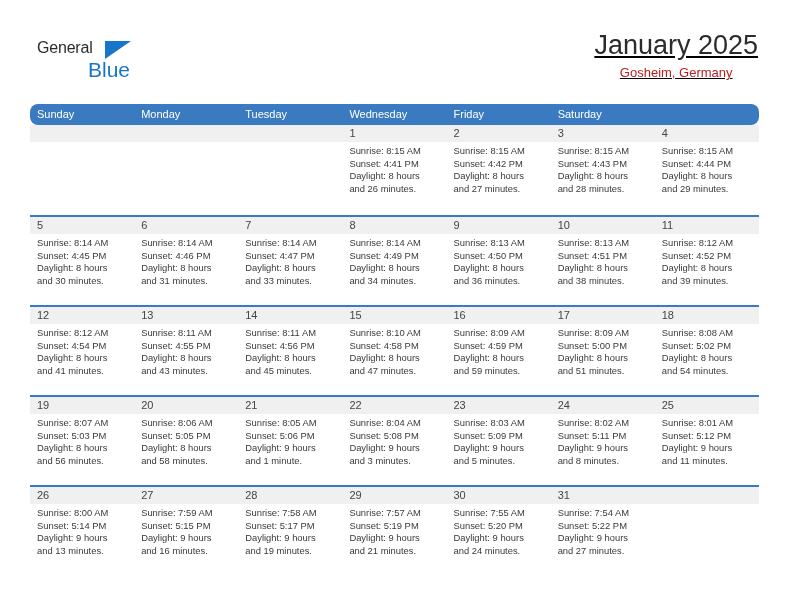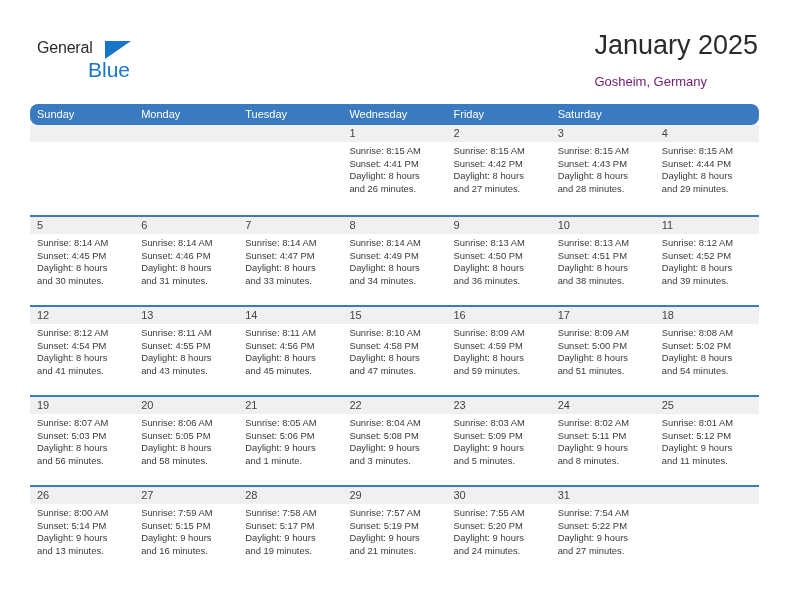--- a/index.html
+++ b/index.html
@@ -54,35 +54,36 @@
     top: 22px;
     font-size: 21px;
     color: #1876c8;
     line-height: 24px;
     font-weight: 400;
   }
   .title-block {
     position: absolute;
     right: 34px;
     top: 28px;
-    text-align: left;
+    text-align: center;
+    text-decoration: underline;
   }
   .month-title {
     font-size: 27px;
     color: #2b2b2b;
     font-weight: 400;
     line-height: 34px;
     white-space: nowrap;
   }
   .location {
     font-size: 13px;
-    color: #701a75;
+    color: #b91c1c;
     font-weight: 400;
     line-height: 18px;
-    margin-top: 11px;
+    margin-top: 2px;
     white-space: nowrap;
   }
 
   
   .calendar {
     position: absolute;
     left: 30px;
     top: 104px;
     width: 729px;
   }

